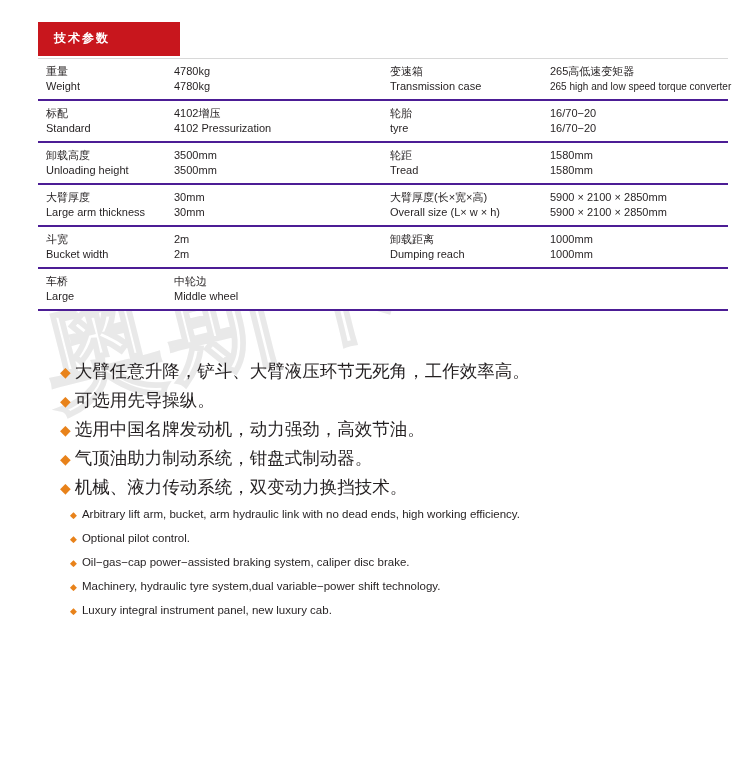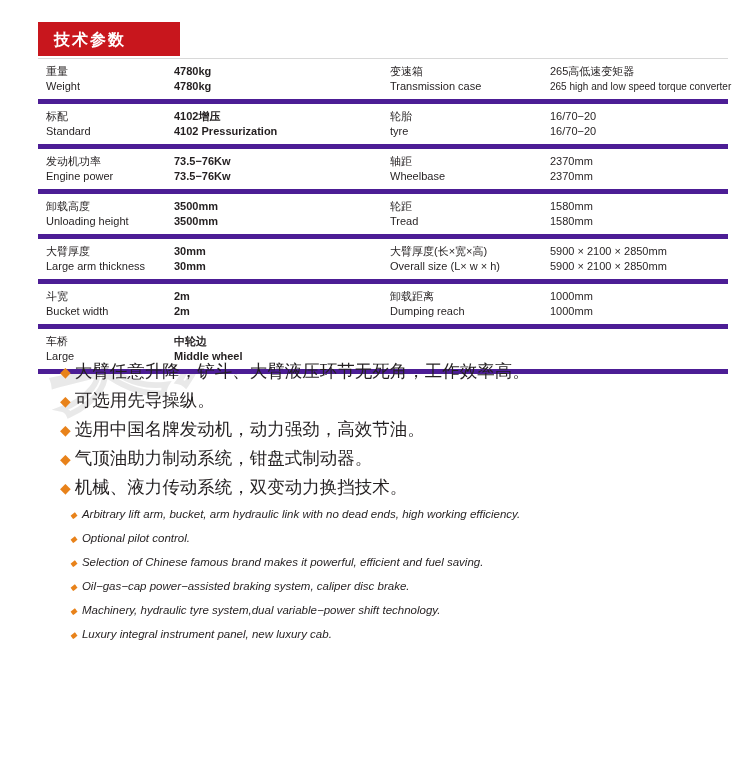--- a/index.html
+++ b/index.html
@@ -49,49 +49,49 @@
     width: 142px;
     height: 34px;
     background: #c8161d;
     z-index: 3;
   }
   .banner-title {
     position: absolute;
     left: 54px;
     top: 30px;
     color: #ffffff;
-    font-size: 16px;
+    font-size: 12px;
     font-weight: bold;
     letter-spacing: 2px;
     z-index: 4;
   }
 
   
   .spec-table {
     position: absolute;
     left: 38px;
     top: 58px;
     width: 674px;
     border-collapse: collapse;
     table-layout: fixed;
     z-index: 2;
     background: #fff;
   }
   .spec-table td {
     padding: 5px 0 5px 0;
     vertical-align: top;
-    border-bottom: 5px solid #4c1d95;
+    border-bottom: 2px solid #4c1d95;
     font-size: 11px;
     line-height: 15px;
   }
   .spec-table tr:first-child td {
     border-top: 1px solid #d8d8d8;
   }
   .col-label-l { width: 128px; padding-left: 8px !important; }
-  .col-val-l   { width: 208px; font-weight: bold; }
+  .col-val-l   { width: 208px; }
   .col-label-r { width: 160px; padding-left: 8px !important; }
   .col-val-r   { width: 178px; }
 
   .cn { display: block; white-space: nowrap; }
   .en { display: block; white-space: nowrap; }
   .small-en { font-size: 10px; }
 
   
   .features {
     position: absolute;
@@ -108,21 +108,20 @@
     margin-bottom: 2px;
     font-family: "Liberation Sans", sans-serif;
   }
   .feat-cn .dia {
     color: #e8821a;
     font-size: 14px;
     margin-right: 4px;
   }
   .feat-en-list {
     margin-top: 0;
-    font-style: italic;
   }
   .feat-en {
     font-size: 11.5px;
     line-height: 23px;
     color: #231f20;
     white-space: nowrap;
     padding-left: 10px;
   }
   .feat-en .dia {
     color: #e8821a;
@@ -173,38 +172,20 @@
         <span class="cn">轮胎</span>
         <span class="en">tyre</span>
       </td>
       <td class="col-val-r">
         <span class="cn">16/70−20</span>
         <span class="en">16/70−20</span>
       </td>
     </tr>
     <tr>
       <td class="col-label-l">
-        <span class="cn">发动机功率</span>
-        <span class="en">Engine power</span>
-      </td>
-      <td class="col-val-l">
-        <span class="cn">73.5−76Kw</span>
-        <span class="en">73.5−76Kw</span>
-      </td>
-      <td class="col-label-r">
-        <span class="cn">轴距</span>
-        <span class="en">Wheelbase</span>
-      </td>
-      <td class="col-val-r">
-        <span class="cn">2370mm</span>
-        <span class="en">2370mm</span>
-      </td>
-    </tr>
-    <tr>
-      <td class="col-label-l">
         <span class="cn">卸载高度</span>
         <span class="en">Unloading height</span>
       </td>
       <td class="col-val-l">
         <span class="cn">3500mm</span>
         <span class="en">3500mm</span>
       </td>
       <td class="col-label-r">
         <span class="cn">轮距</span>
         <span class="en">Tread</span>
@@ -289,23 +270,20 @@
   </div>
 
   <div class="feat-en-list">
     <div class="feat-en">
       <span class="dia">◆</span><span>Arbitrary lift arm, bucket, arm hydraulic link with no dead ends, high working efficiency.</span>
     </div>
     <div class="feat-en">
       <span class="dia">◆</span><span>Optional pilot control.</span>
     </div>
     <div class="feat-en">
-      <span class="dia">◆</span><span>Selection of Chinese famous brand makes it powerful, efficient and fuel saving.</span>
-    </div>
-    <div class="feat-en">
       <span class="dia">◆</span><span>Oil−gas−cap power−assisted braking system, caliper disc brake.</span>
     </div>
     <div class="feat-en">
       <span class="dia">◆</span><span>Machinery, hydraulic tyre system,dual variable−power shift technology.</span>
     </div>
     <div class="feat-en">
       <span class="dia">◆</span><span>Luxury integral instrument panel, new luxury cab.</span>
     </div>
   </div>
 </div>

